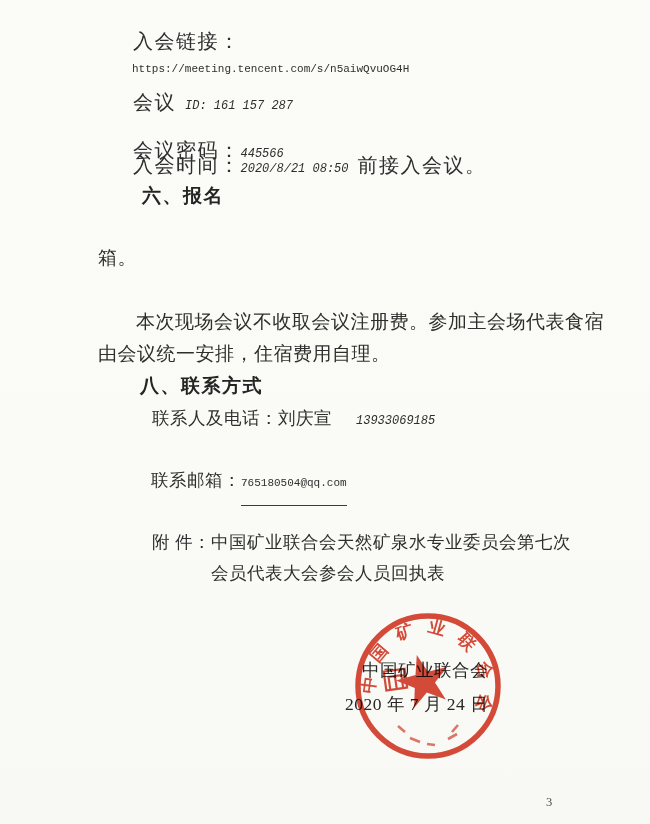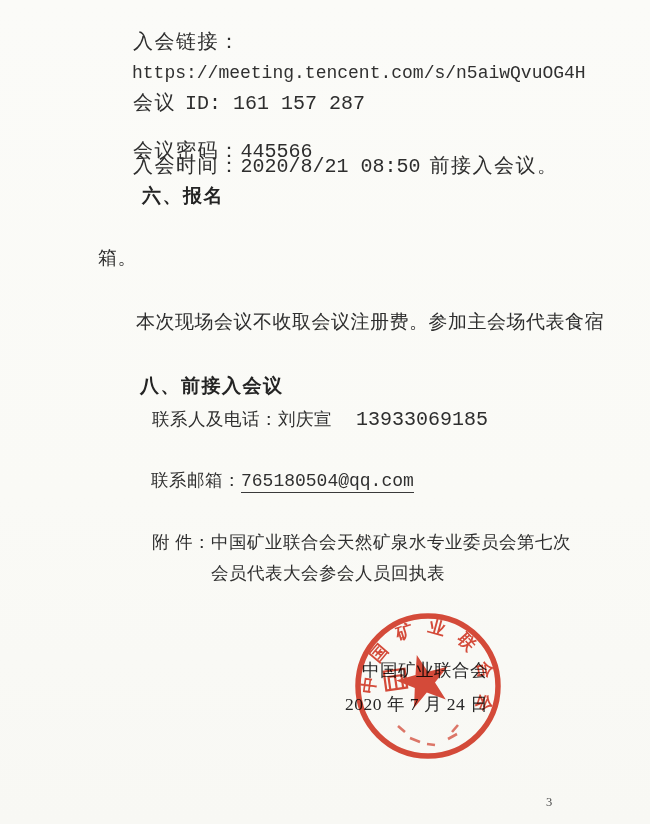--- a/index.html
+++ b/index.html
@@ -15,25 +15,25 @@
     background:linear-gradient(180deg,#fbfbf8 0%,#fafaf6 60%,#f8f8f4 100%);}
   .line{position:absolute;white-space:nowrap;line-height:1.15;}
   .meet{font-size:20px;letter-spacing:1.5px;}
   .para{font-size:19px;letter-spacing:0.5px;}
   .heading{
     font-size:19px;font-weight:bold;letter-spacing:1.5px;color:#242424;
     font-family:"Liberation Sans","DejaVu Sans",sans-serif;
   }
   .small{font-size:17.5px;letter-spacing:0.5px;}
   .mono{font-family:"Liberation Mono","DejaVu Sans Mono",monospace;letter-spacing:0;}
-  .url{font-size:18px;color:#303030;}
-  .num{font-size:20px;}
+  .url{font-size:11px;color:#303030;}
+  .num{font-size:12px;font-style:italic;}
   .gap{margin-left:9px;}
   .gap-wide{margin-left:24px;}
-  .email-underline{border-bottom:1.5px solid #3a3a3a;padding-bottom:1px;text-align:center;}
+  .email-underline{border-bottom:1.5px solid #3a3a3a;padding-bottom:16px;text-align:center;}
   .page-num{font-size:12.5px;color:#4a4a4a;letter-spacing:0;}
   .seal{
     position:absolute;left:350px;top:608px;width:156px;height:156px;
     mix-blend-mode:multiply;opacity:0.92;filter:blur(0.35px);
   }
   .sig{color:#262626;}
 </style>
 </head>
 <body>
 
@@ -52,22 +52,23 @@
   </div>
 
   <div class="line meet" style="top:154px;left:133px">
     <span>入会时间：</span><span class="mono num">2020/8/21 08:50</span><span class="gap">前接入会议。</span>
   </div>
 
   <div class="line heading" style="top:185px;left:142px">六、报名</div>
   <div class="line para" style="top:247px;left:98px">箱。</div>
 
   <div class="line para" style="top:311px;left:136px">本次现场会议不收取会议注册费。参加主会场代表食宿</div>
+  <div class="line para" style="top:343px;left:98px">由会议统一安排，住宿费用自理。</div>
 
-  <div class="line heading" style="top:375px;left:140px">八、前接入会议</div>
+  <div class="line heading" style="top:375px;left:140px">八、联系方式</div>
 
   <div class="line small" style="top:408px;left:152px">
     <span>联系人及电话：</span><span>刘庆宣</span><span class="mono num gap-wide">13933069185</span>
   </div>
 
 
   <div class="line small" style="top:470px;left:151px">
     <span>联系邮箱：</span><span class="mono url email-underline">765180504@qq.com</span>
   </div>
 

